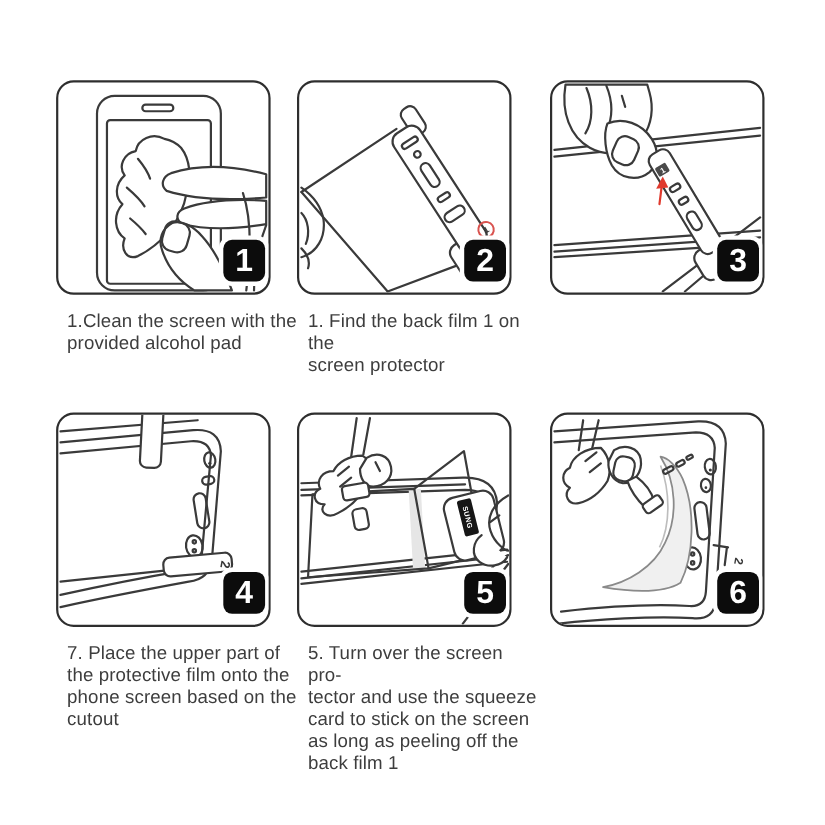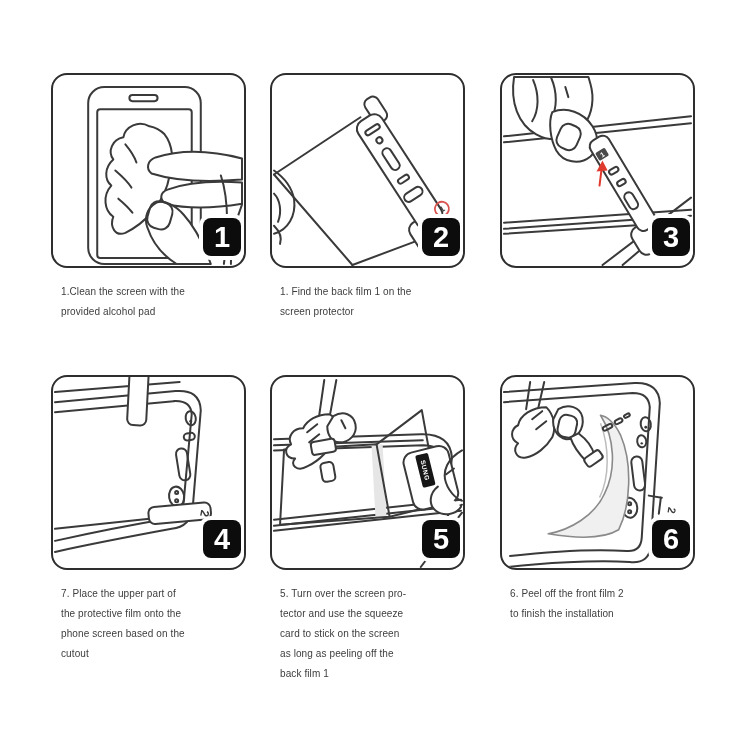--- a/index.html
+++ b/index.html
@@ -21,21 +21,21 @@
   }
   .panel svg{position:absolute;left:0;top:0;width:100%;height:100%;}
   .badge{
     position:absolute;right:3px;bottom:10px;width:38px;height:38px;
     background:#0c0c0c;border-radius:8px;box-shadow:0 0 0 4px #ffffff;
     display:flex;align-items:center;justify-content:center;
     color:#ffffff;font-size:29px;font-weight:bold;line-height:1;
   }
   .caption{
     margin:14px 0 0 10px;width:212px;
-    font-size:10px;line-height:20px;letter-spacing:.1px;color:#3d3d3d;
+    font-size:17px;line-height:20px;letter-spacing:.1px;color:#3d3d3d;
     white-space:pre-line;
   }
   
   svg .ln{stroke:#3a3a3a;stroke-width:2;fill:none;stroke-linecap:round;stroke-linejoin:round;}
   svg .wf{stroke:#3a3a3a;stroke-width:2;fill:#ffffff;stroke-linecap:round;stroke-linejoin:round;}
   svg .dot{fill:#3a3a3a;stroke:none;}
   svg .red{stroke:#d9534f;stroke-width:1.8;fill:none;}
   svg .redf{fill:#e03a2e;stroke:none;}
   svg .redl{stroke:#e03a2e;stroke-width:2;fill:none;stroke-linecap:round;}
   svg .gray{fill:#e6e6e6;stroke:none;}
@@ -276,15 +276,13 @@
       <g>
         <path class="ln" d="M146,118 L159,120"></path>
         <path class="ln" d="M158,120 L156,136"></path>
         <text x="165" y="132" font-size="11" text-anchor="middle" transform="rotate(100 165 132)">2</text>
       </g>
     </svg>
     <div class="badge">
       <span>6</span>
     </div>
   </div>
-  <p class="caption">6. Peel off the front film 2
-to finish the installation</p>
 </section>
 
 </body></html>

